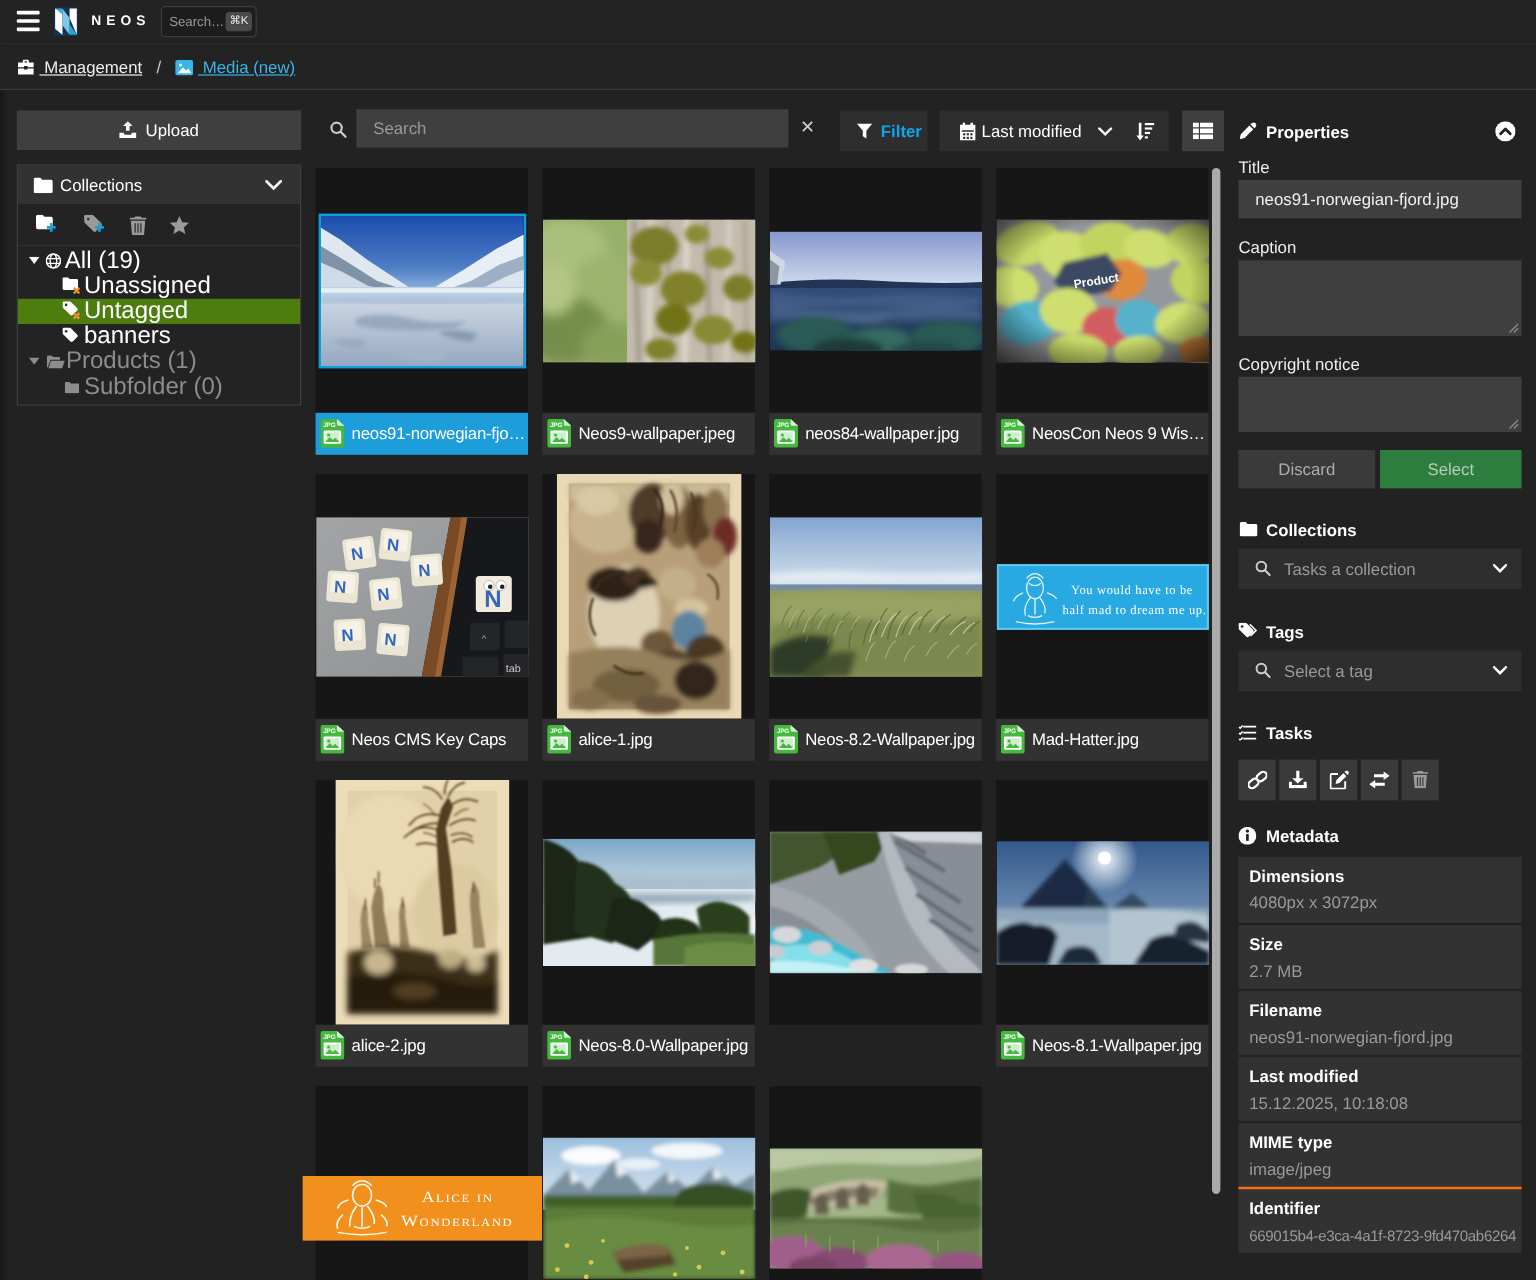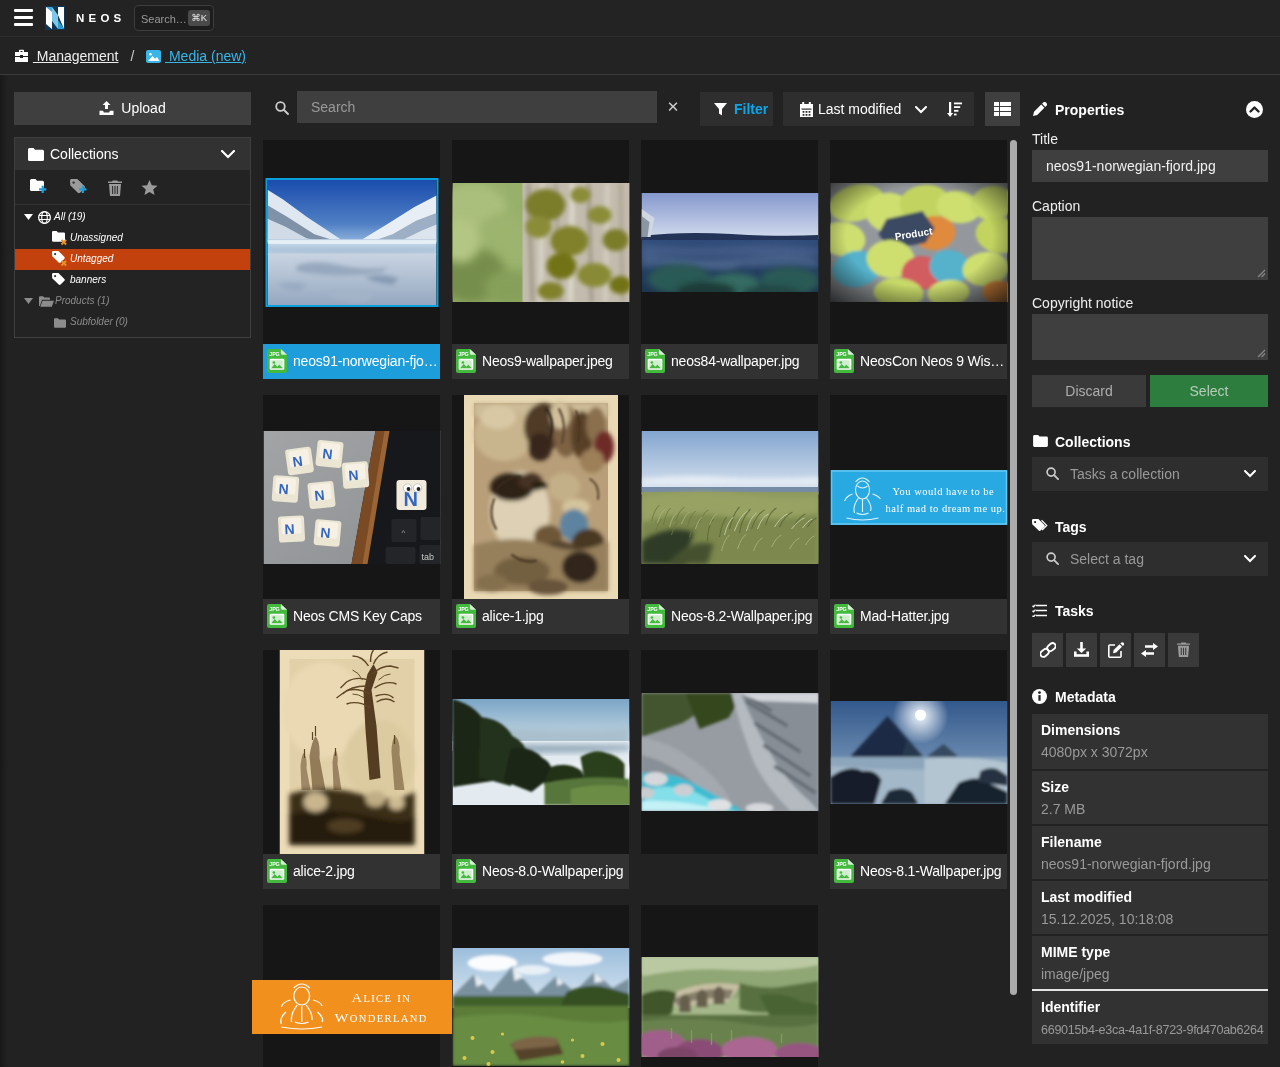--- a/index.html
+++ b/index.html
@@ -19,22 +19,22 @@
 #crumbbar .in { position:absolute; top:10px; left:14px; font-size:14px; color:#eee; }
 #crumbbar a.w { color:#eee; text-decoration:underline; }
 #crumbbar a.b { color:#39b5e8; text-decoration:underline; }
 #crumbbar .sep { color:#ccc; margin:0 8px; }
 
 #upload { position:absolute; left:14px; top:92px; width:237px; height:33px; background:#3f3f3f; color:#fff; font-size:14px; text-align:center; line-height:33px; }
 #colpanel { position:absolute; left:14px; top:137px; width:237px; height:201px; border:1px solid #3f3f3f; background:#232323; }
 #colhead { height:32px; background:#323232; color:#fff; font-size:14px; line-height:32px; position:relative; }
 #colhead .t { }
 #coltools { height:35px; border-bottom:1px solid #323232; position:relative; }
-.treerow { height:21px; position:relative; font-size:10px; color:#fff; line-height:20px;font-style:italic; }
-.treerow.sel { background:#c2410c; }
+.treerow { height:21px; position:relative; font-size:20px; color:#fff; line-height:20px; }
+.treerow.sel { background:#4d7c0f; }
 .treerow.dim { color:#8c8c8c; }
 .treerow .lbl { position:absolute; top:0; }
 
 #mtools { position:absolute; left:263px; top:91px; width:745px; height:35px; }
 #msearch { position:absolute; left:34px; top:0; width:360px; height:32px; background:#3f3f3f; color:#999; font-size:14px; line-height:32px; padding-left:14px; }
 #mclear { position:absolute; left:398px; top:0; width:24px; height:32px; color:#ccc; font-size:15px; text-align:center; line-height:32px; }
 #fbtn { position:absolute; left:437px; top:1px; width:73px; height:34px; background:#2e2e2e; color:#0ea5e9; font-size:14px; font-weight:bold; line-height:34px; }
 #sortbox { position:absolute; left:520px; top:1px; width:191px; height:34px; background:#2e2e2e; color:#fff; font-size:14px; line-height:34px; }
 #viewbtn { position:absolute; left:722px; top:1px; width:35px; height:34px; background:#3f3f3f; }
 
@@ -1057,15 +1057,15 @@
       <rect x="6.8" y="6.5" width="2.4" height="6" fill="#222"></rect>
       <circle cx="8" cy="3.8" r="1.5" fill="#222"></circle>
     </svg>
 <div class="sechead" style="position:absolute;left:13px;top:614px;width:234px"><span class="tx">Metadata</span></div>
 <div style="position:absolute;left:12px;top:639px;width:236px;background:#323232">
   <div class="metarow"><b>Dimensions</b><span>4080px x 3072px</span></div>
   <div class="metarow" style="border-top:2px solid #222"><b>Size</b><span>2.7 MB</span></div>
   <div class="metarow" style="border-top:2px solid #222"><b>Filename</b><span>neos91-norwegian-fjord.jpg</span></div>
   <div class="metarow" style="border-top:2px solid #222"><b>Last modified</b><span>15.12.2025, 10:18:08</span></div>
   <div class="metarow" style="border-top:2px solid #222"><b>MIME type</b><span>image/jpeg</span></div>
-  <div class="metarow" style="border-top:2px solid #e5e5e5"><b>Identifier</b><span style="font-size:12.6px;letter-spacing:-0.3px">669015b4-e3ca-4a1f-8723-9fd470ab6264</span></div>
+  <div class="metarow" style="border-top:2px solid #f97316"><b>Identifier</b><span style="font-size:12.6px;letter-spacing:-0.3px">669015b4-e3ca-4a1f-8723-9fd470ab6264</span></div>
 </div>
 </div>
 
 </body></html>

